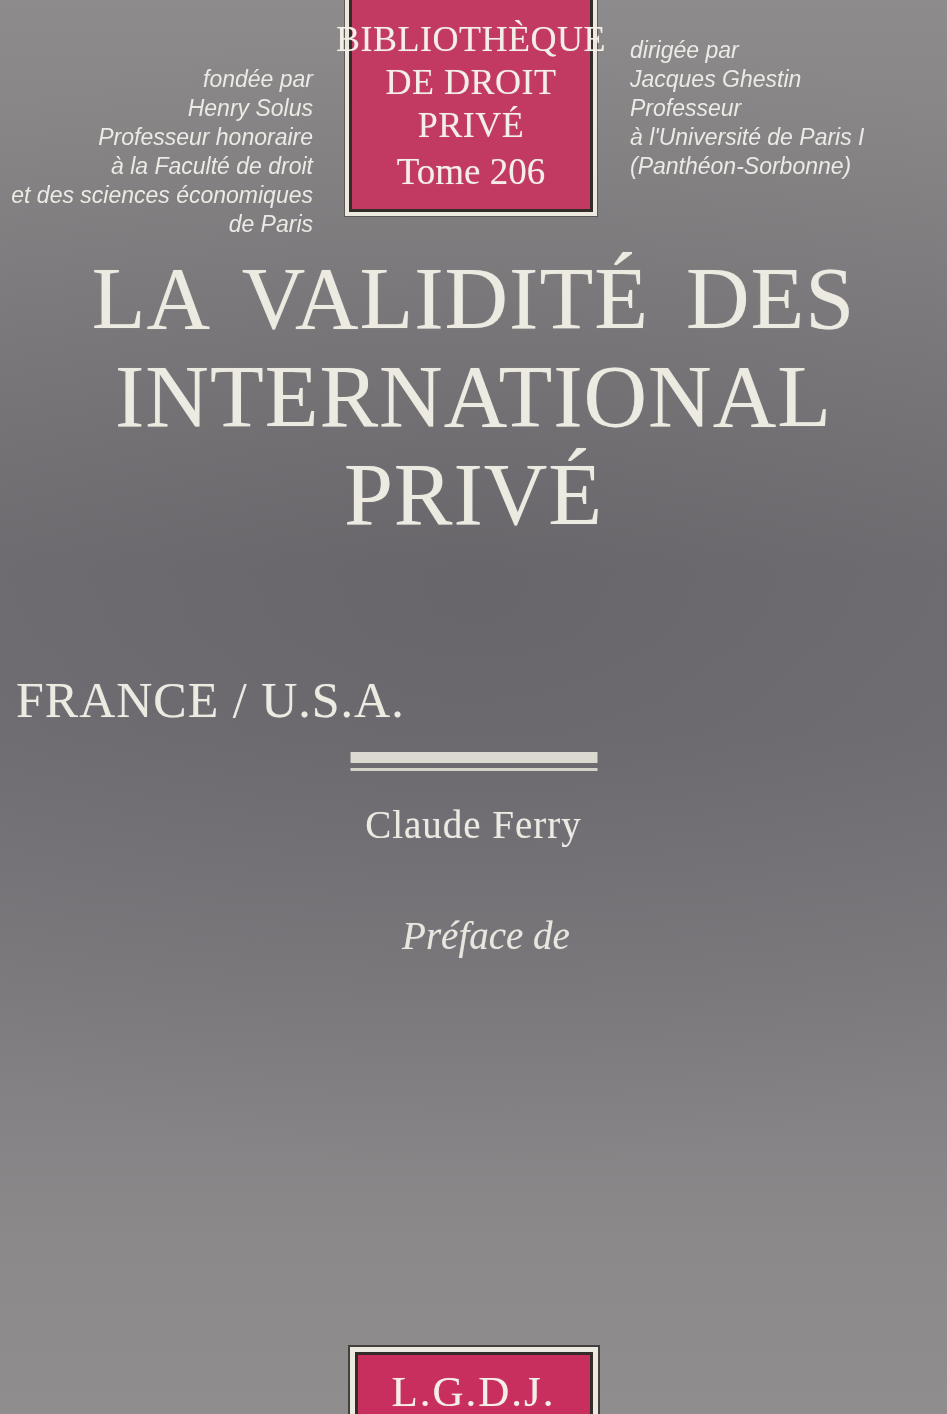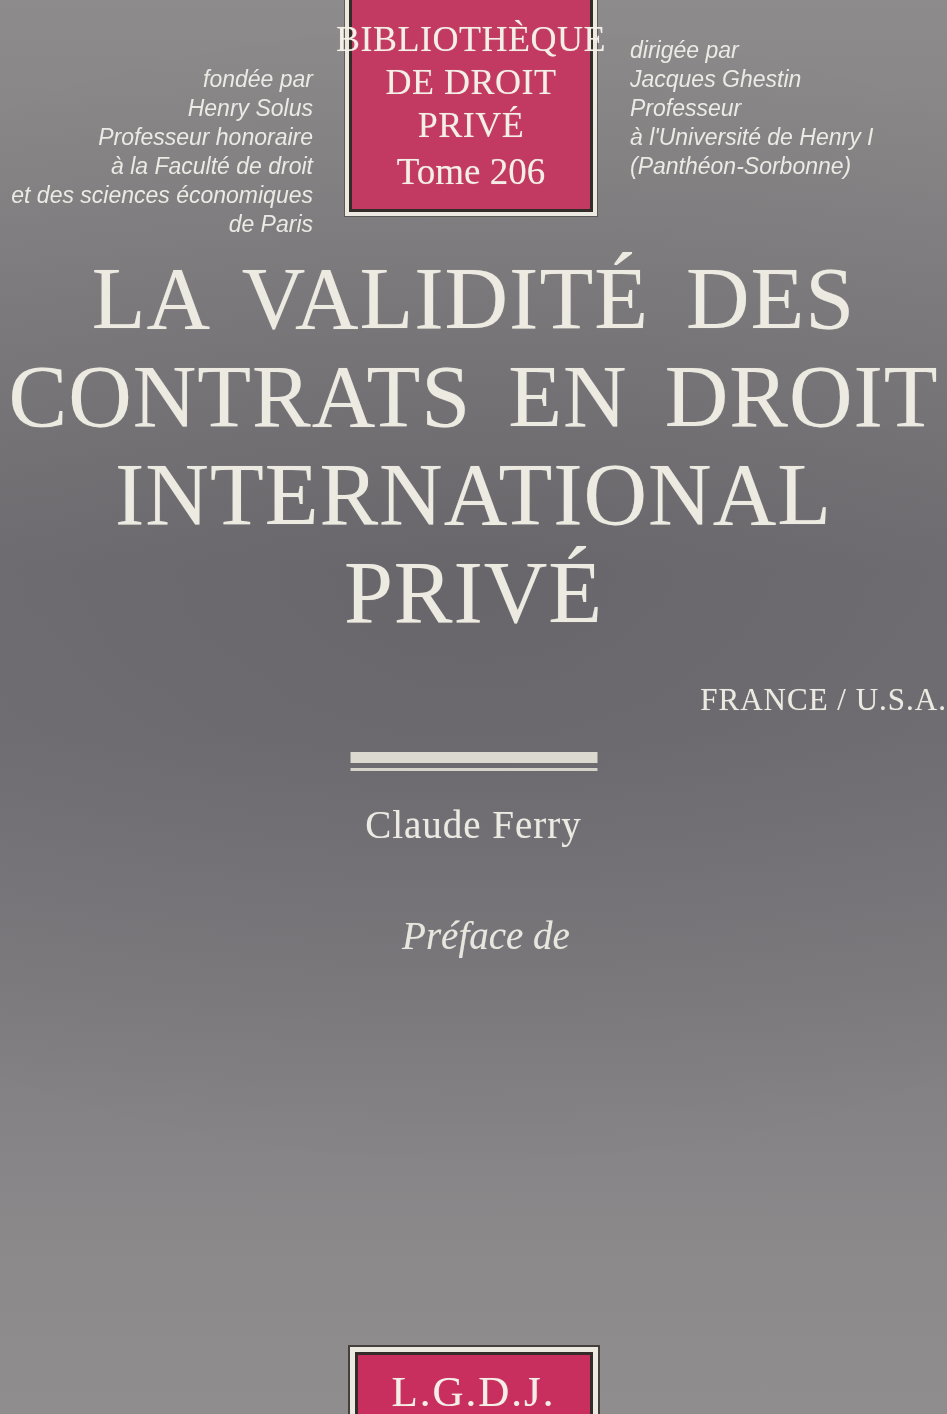--- a/index.html
+++ b/index.html
@@ -79,25 +79,26 @@
     word-spacing: 0.16em;
     white-space: nowrap;
   }
 
   
   .subtitle {
     position: absolute;
     left: 0;
     right: 0;
     top: 672px;
-    text-align: right;
+    text-align: left;
     color: #edeae1;
-    font-size: 31px;
+    font-size: 50px;
     line-height: 56px;
     letter-spacing: 1px;
+    padding-left: 16px;
   }
 
   
   .divider {
     position: absolute;
     left: 50%;
     transform: translateX(-50%);
     top: 752px;
     width: 247px;
   }
@@ -172,27 +173,26 @@
     <div>Professeur honoraire</div>
     <div>à la Faculté de droit</div>
     <div>et des sciences économiques</div>
     <div>de Paris</div>
   </div>
 
   <div class="credit director">
     <div>dirigée par</div>
     <div>Jacques Ghestin</div>
     <div>Professeur</div>
-    <div>à l'Université de Henry I</div>
+    <div>à l'Université de Paris I</div>
     <div>(Panthéon-Sorbonne)</div>
   </div>
 
   <div class="title-block soft">
     <div>LA VALIDITÉ DES</div>
-    <div>CONTRATS EN DROIT</div>
     <div>INTERNATIONAL</div>
     <div>PRIVÉ</div>
   </div>
 
   <div class="subtitle soft">FRANCE / U.S.A.</div>
 
   <div class="divider">
     <div class="bar"></div>
     <div class="rule"></div>
   </div>

